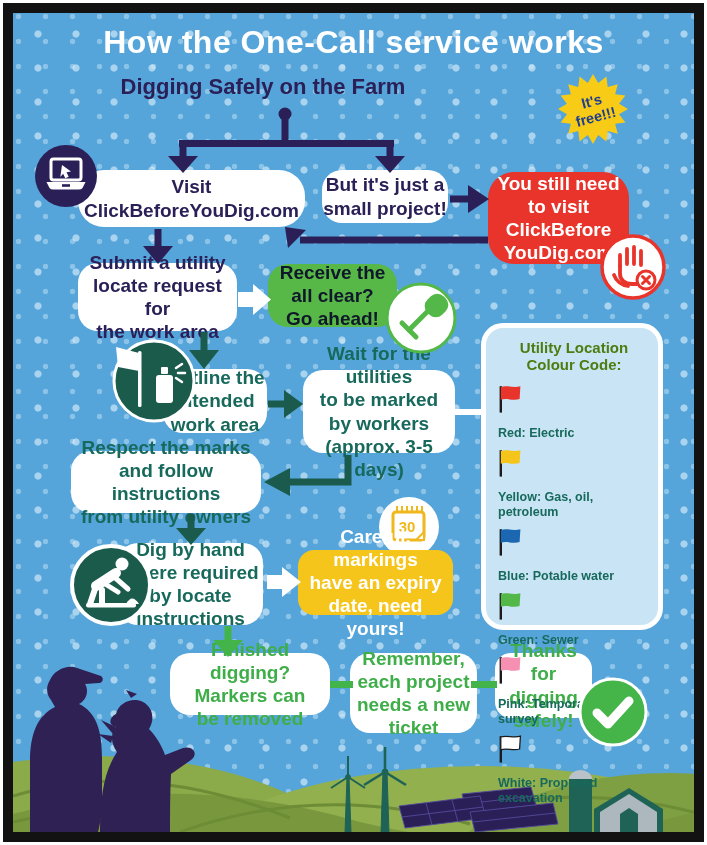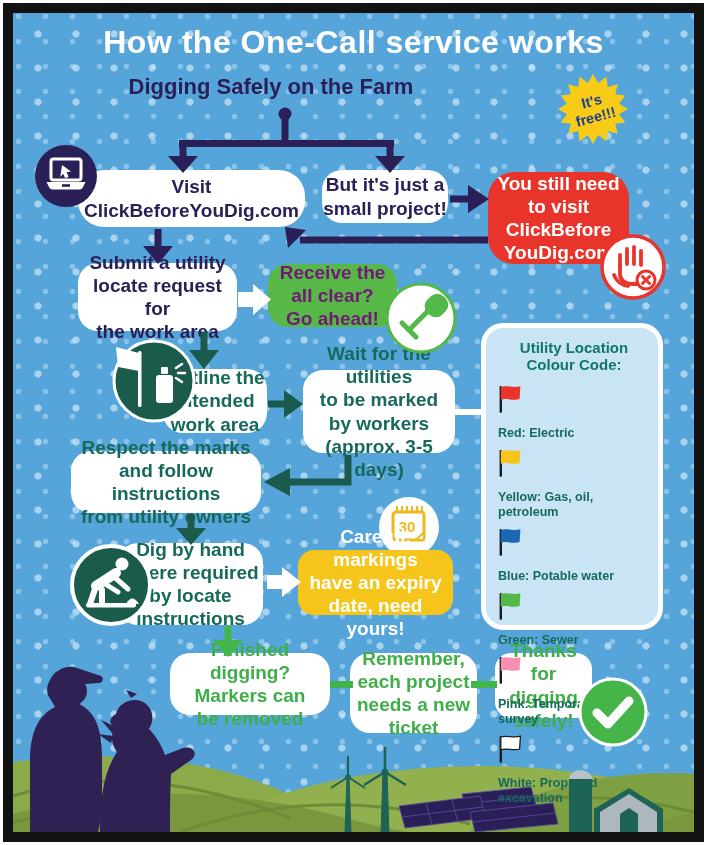--- a/index.html
+++ b/index.html
@@ -10,36 +10,36 @@
       background-image:
         radial-gradient(circle, rgba(222,239,250,.62) 3.2px, transparent 4px),
         radial-gradient(circle, rgba(205,231,248,.45) 2.4px, transparent 3.1px);
       background-size:38px 34px,27px 25px;
       background-position:6px 4px,19px 16px;}
   .frame{position:absolute;left:3px;top:3px;right:3px;bottom:3px;border:10px solid #121212;
          z-index:10;pointer-events:none;}
   .layer{position:absolute;z-index:1;}
   .hd{position:absolute;text-align:center;white-space:pre-line;z-index:3;}
   #title{left:13px;top:24px;width:681px;font-size:32px;color:#ffffff;letter-spacing:.5px;}
-  #subtitle{left:13px;top:74px;width:500px;font-size:22px;color:#2A2057;padding-left:8px;}
+  #subtitle{left:13px;top:74px;width:500px;font-size:22px;color:#2A2057;}
   .bx{position:absolute;background:#fff;border-radius:20px;display:flex;align-items:center;
       justify-content:center;text-align:center;white-space:pre-line;z-index:3;
       font-size:19px;line-height:1.22;color:#17695C;}
   .navy{color:#2A2057;}
   .green-t{color:#3FAE49;}
   .red-bx{background:#E9342B;color:#fff;border-radius:26px;}
-  .green-bx{background:#58B847;color:#701a75;}
+  .green-bx{background:#58B847;color:#0f172a;}
   .yellow-bx{background:#F6C51B;color:#fff;border-radius:16px;}
   .icon{position:absolute;z-index:5;}
   .icon.under{z-index:2;}
   #connectors{position:absolute;left:0;top:0;z-index:4;pointer-events:none;}
   #legend{position:absolute;left:481px;top:323px;width:182px;height:307px;box-sizing:border-box;
           background:#C9E5F5;border:5px solid #fff;border-radius:22px;z-index:3;
           padding:11px 8px 6px 12px;}
-  .legend-title{color:#0f766e;font-size:15px;text-align:center;white-space:pre-line;
+  .legend-title{color:#4d7c0f;font-size:15px;text-align:center;white-space:pre-line;
                 line-height:1.15;margin-bottom:9px;}
   .legend-row{display:flex;gap:9px;margin-bottom:6px;align-items:flex-start;flex-direction:column;}
   .flag{flex:0 0 auto;width:24px;height:32px;}
   .flag.outlined path{stroke:#1b1b1b;stroke-width:1.6;}
   .legend-label{color:#17695C;font-size:12.5px;line-height:1.2;white-space:pre-line;padding-top:2px;}
   #badge-text{position:absolute;left:556px;top:72px;width:76px;height:76px;display:flex;
               align-items:center;justify-content:center;text-align:center;white-space:pre-line;
               transform:rotate(-15deg);color:#1E3E92;font-size:14.5px;line-height:1.1;z-index:4;}
   svg text{font-family:"Liberation Sans",sans-serif;font-weight:bold;}
 </style>

